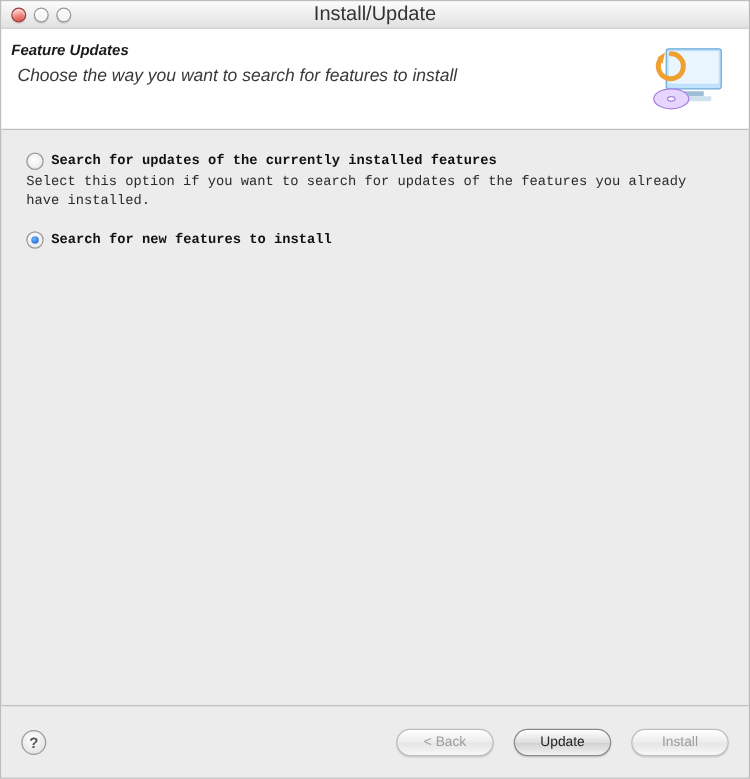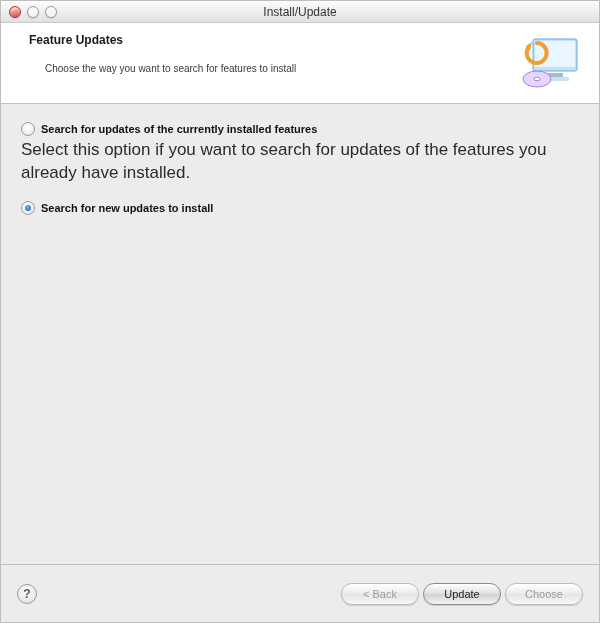--- a/index.html
+++ b/index.html
@@ -32,52 +32,54 @@
       width: 12px; height: 12px;
       border-radius: 50%;
       background: #f6f6f6;
       border: 1px solid #999;
       box-shadow: inset 0 2px 3px rgba(255,255,255,.8), 0 1px 1px rgba(0,0,0,.12);
     }
     .tl.close  { background: radial-gradient(circle at 40% 35%, #ff9d96, #c9403a); border-color:#a23a35; }
     .window-title {
       position: absolute; left: 0; right: 0;
       text-align: center;
-      font-size: 12px;
+      font-size: 16px;
       color: #333;
       pointer-events: none;
     }
 
     
     .header-band {
       background: #fff;
-      padding: 10px 16px 12px 28px;
+      padding: 10px 16px 12px 8px;
       border-bottom: 1px solid #bfbfbf;
       display: flex;
       justify-content: space-between;
       align-items: flex-start;
+      font-style: italic;
     }
     .header-text h1 {
       margin: 0 0 4px 0;
       font-size: 12px;
       font-weight: bold;
       color: #1a1a1a;
       font-family: "Lucida Grande", sans-serif;
     }
     .header-text p {
-      margin: 16px;
-      font-size: 10px;
+      margin: 5px;
+      font-size: 14px;
       color: #3a3a3a;
     }
     .header-icon { width: 66px; height: 58px; flex: 0 0 auto; }
 
     
     .content {
       padding: 18px 20px 10px 20px;
       height: 495px; 
+      font-family: Liberation Mono, monospace;
     }
     .options { }
     .opt {
       margin-bottom: 16px;
     }
     .opt-row {
       display: flex;
       align-items: center;
       gap: 6px;
     }
@@ -97,21 +99,21 @@
       border-radius: 50%;
       background: radial-gradient(circle at 40% 35%, #6fb6ff, #1155cc);
     }
     .opt-label {
       font-size: 11px;
       font-weight: bold;
       color: #111;
     }
     .opt-desc {
       margin: 3px 1px 0 0;
-      font-size: 17px;
+      font-size: 11px;
       color: #2b2b2b;
       line-height: 1.35;
     }
 
     
     .footer {
       position: absolute;
       left: 0; right: 0; bottom: 0;
       height: 58px;
       border-top: 1px solid #bfbfbf;
@@ -124,21 +126,21 @@
       width: 20px; height: 20px;
       border-radius: 50%;
       border: 1px solid #9a9a9a;
       background: radial-gradient(circle at 45% 35%, #fff, #dcdcdc);
       color: #555;
       font-size: 12px;
       display: flex; align-items: center; justify-content: center;
       font-weight: bold;
       cursor: pointer;
     }
-    .buttons { margin-left: auto; display: flex; gap: 4px; }
+    .buttons { margin-left: auto; display: flex; gap: 16px; }
     .btn {
       min-width: 78px;
       height: 22px;
       padding: 0 14px;
       border-radius: 11px;
       border: 1px solid #8a8a8a;
       background: linear-gradient(#ffffff, #dedede 50%, #d1d1d1 51%, #f2f2f2);
       color: #222;
       font-size: 11px;
       display: flex; align-items: center; justify-content: center;
@@ -202,29 +204,29 @@
         <div class="opt-row">
           <span class="radio"></span>
           <span class="opt-label">Search for updates of the currently installed features</span>
         </div>
         <p class="opt-desc">Select this option if you want to search for updates of the features you already have installed.</p>
       </div>
 
       <div class="opt">
         <div class="opt-row">
           <span class="radio selected"></span>
-          <span class="opt-label">Search for new updates to install</span>
+          <span class="opt-label">Search for new features to install</span>
         </div>
       </div>
 
     </div>
   </div>
 
   <div class="footer">
     <div class="help">?</div>
     <div class="buttons">
       <div class="btn disabled">&lt; Back</div>
       <div class="btn">Update</div>
-      <div class="btn disabled">Choose</div>
+      <div class="btn disabled">Install</div>
     </div>
   </div>
 
 </div>
 
 </body></html>

